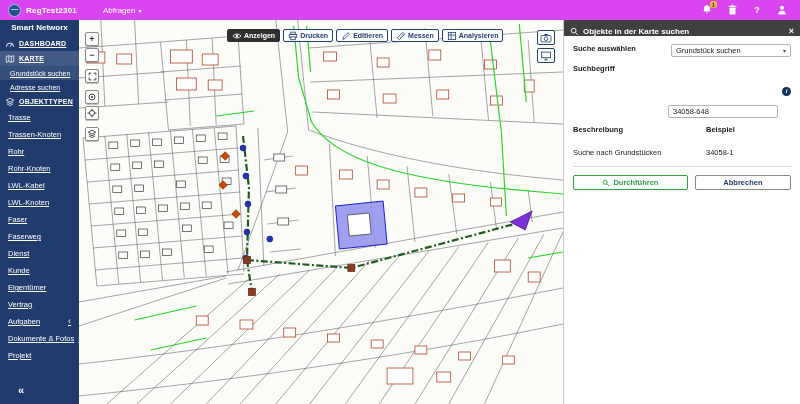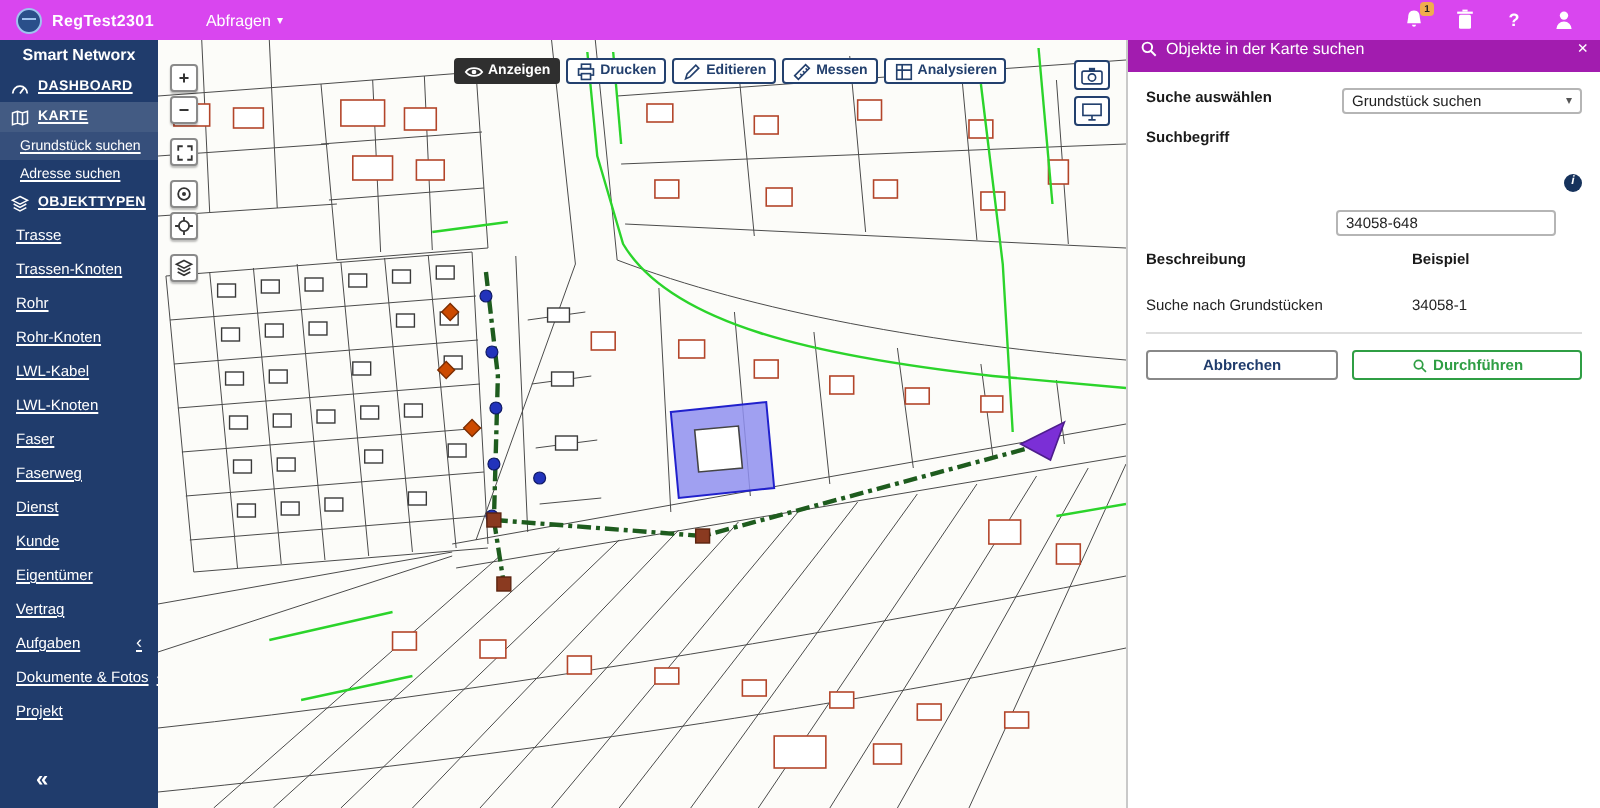--- a/index.html
+++ b/index.html
@@ -41,21 +41,21 @@
   .mc-btn { width:14px; height:14px; background:#fff; border:1px solid #8a8a8a; border-radius:2px; display:flex; align-items:center; justify-content:center; font-size:9px; font-weight:bold; color:#333; cursor:pointer; box-shadow:0 1px 1px rgba(0,0,0,.25); }
   .mc-gap { height:3px; }
   .map-toolbar { position:absolute; left:148px; top:9px; display:flex; gap:3px; }
   .mt-btn { height:13px; display:flex; align-items:center; gap:2px; padding:0 4px; background:#fff; border:1px solid #23406e; border-radius:2px; color:#23406e; font-size:7px; font-weight:bold; cursor:pointer; white-space:nowrap; }
   .mt-btn.active { background:#2f2f2f; border-color:#2f2f2f; color:#fff; }
   .map-right-controls { position:absolute; right:8px; top:10px; display:flex; flex-direction:column; gap:3px; align-items:flex-end; }
   .mr-btn { width:18px; height:15px; background:#fff; border:1px solid #23406e; border-radius:2px; display:flex; align-items:center; justify-content:center; cursor:pointer; }
 
   
   .panel { width:237px; flex:0 0 237px; background:#fff; border-left:1px solid #c9c9c9; display:flex; flex-direction:column; }
-  .panel-header { height:16px; background:#a21caf; color:#fff; display:flex; align-items:flex-start; gap:4px; padding:0 6px; font-size:8px; font-weight:normal; }
+  .panel-header { height:16px; background:#404040; color:#fff; display:flex; align-items:flex-end; gap:4px; padding:0 6px; font-size:8px; font-weight:bold; }
   .panel-close { margin-left:auto; font-size:9px; cursor:pointer; line-height:1; }
   .panel-body { padding:8px 9px; }
   .p-row { display:flex; align-items:flex-start; justify-content:space-between; margin-bottom:7px; }
   .p-label { font-size:7.5px; font-weight:bold; color:#1a1a1a; }
   .p-select { width:120px; height:13px; border:1px solid #b5b5b5; border-radius:2px; background:#fff; display:flex; align-items:center; justify-content:space-between; padding:0 4px; font-size:7.5px; color:#222; cursor:pointer; }
   .p-select .caret { font-size:6px; color:#555; }
   .p-input-wrap { display:flex; align-items:center; gap:4px; }
   .p-input { width:110px; height:13px; border:1px solid #b5b5b5; border-radius:2px; font-size:7.5px; padding:0 4px; color:#222; font-family:inherit;margin-top:41px; }
   .info { width:9px; height:9px; border-radius:50%; background:#16325c; color:#fff; font-size:6px; font-weight:bold; display:flex; align-items:center; justify-content:center; font-style:italic; cursor:pointer; }
   .p-table { display:grid; grid-template-columns:1.4fr 1fr; row-gap:5px; margin:2px 0 9px 0;gap:14px; }
@@ -437,28 +437,28 @@
           </div>
         </div>
         <div class="p-table">
           <span class="p-th">Beschreibung</span>
           <span class="p-th">Beispiel</span>
           <span class="p-td">Suche nach Grundstücken</span>
           <span class="p-td">34058-1</span>
         </div>
         <hr class="p-divider">
         <div class="p-buttons">
-          <button class="btn btn-cancel">
-            <span>Abbrechen</span>
-          </button>
           <button class="btn btn-run">
             <svg width="8" height="8" viewBox="0 0 11 11">
                 <circle cx="4.5" cy="4.5" r="2.9" fill="none" stroke="#2f9e44" stroke-width="1.2"></circle>
                 <path d="M6.7,6.7 L9.6,9.6" stroke="#2f9e44" stroke-width="1.2"></path>
               </svg>
             <span>Durchführen</span>
           </button>
+          <button class="btn btn-cancel">
+            <span>Abbrechen</span>
+          </button>
         </div>
       </div>
     </aside>
 
   </div>
 </div>
 
 </body></html>

